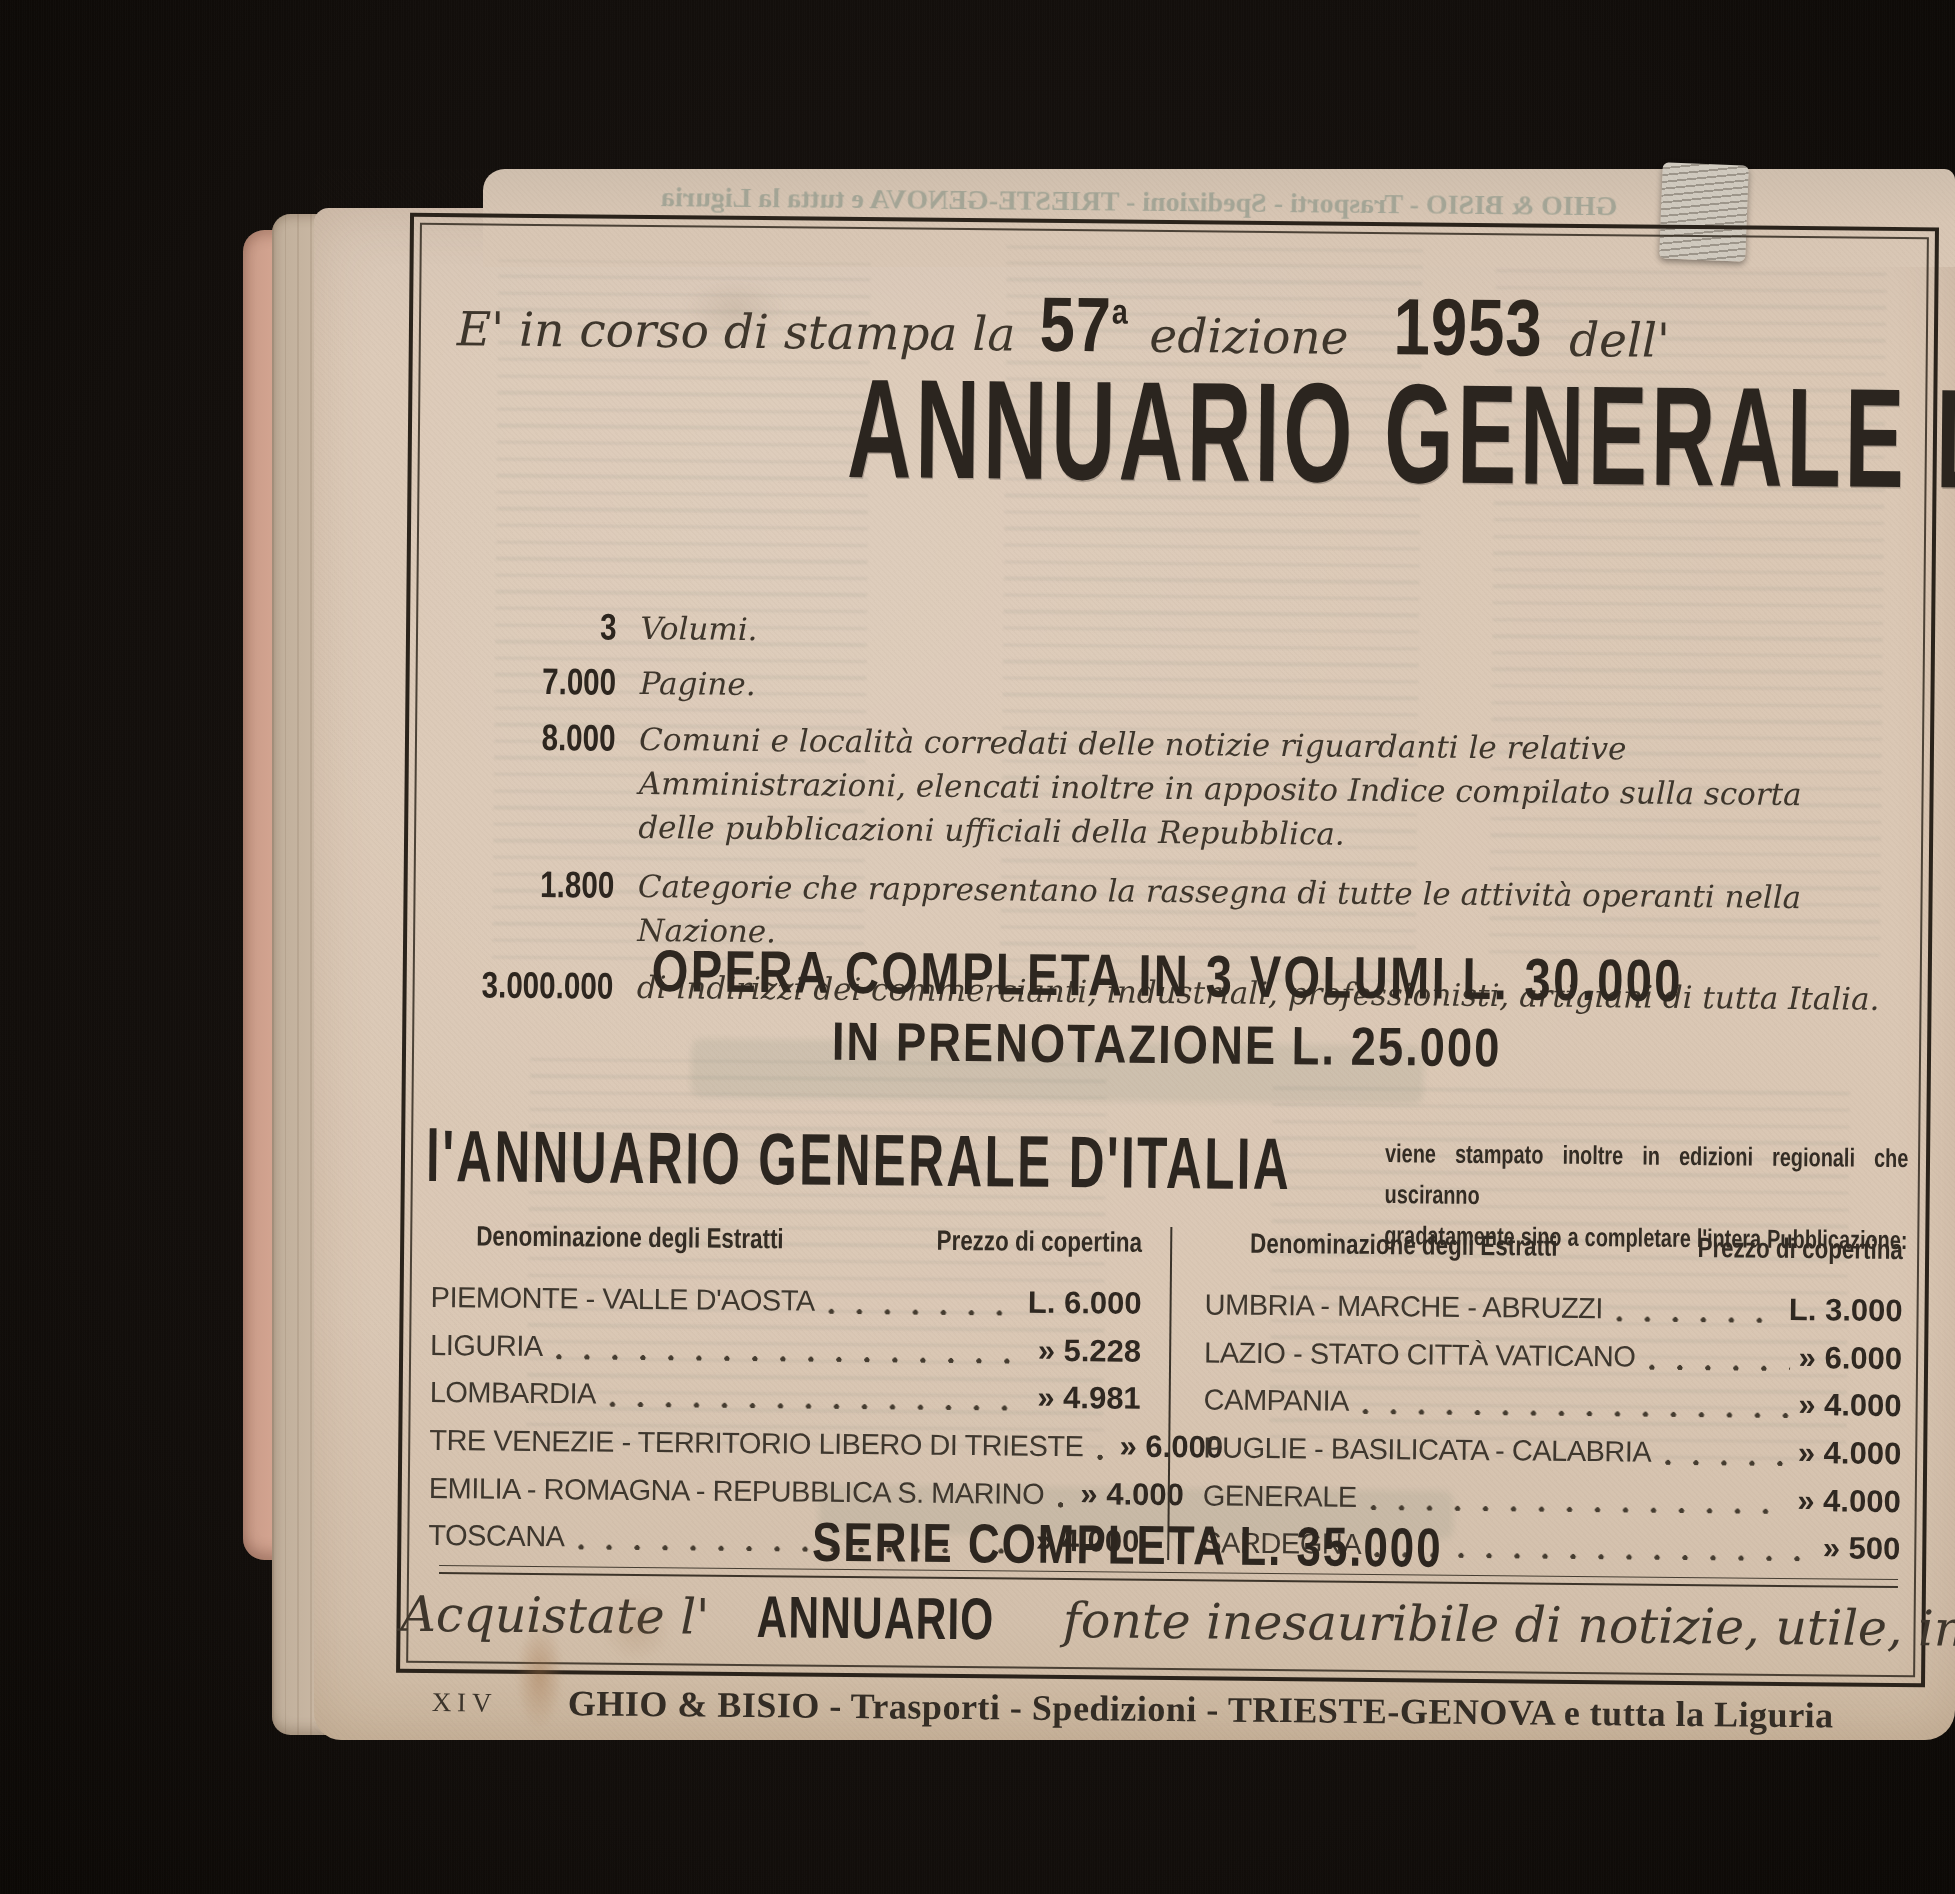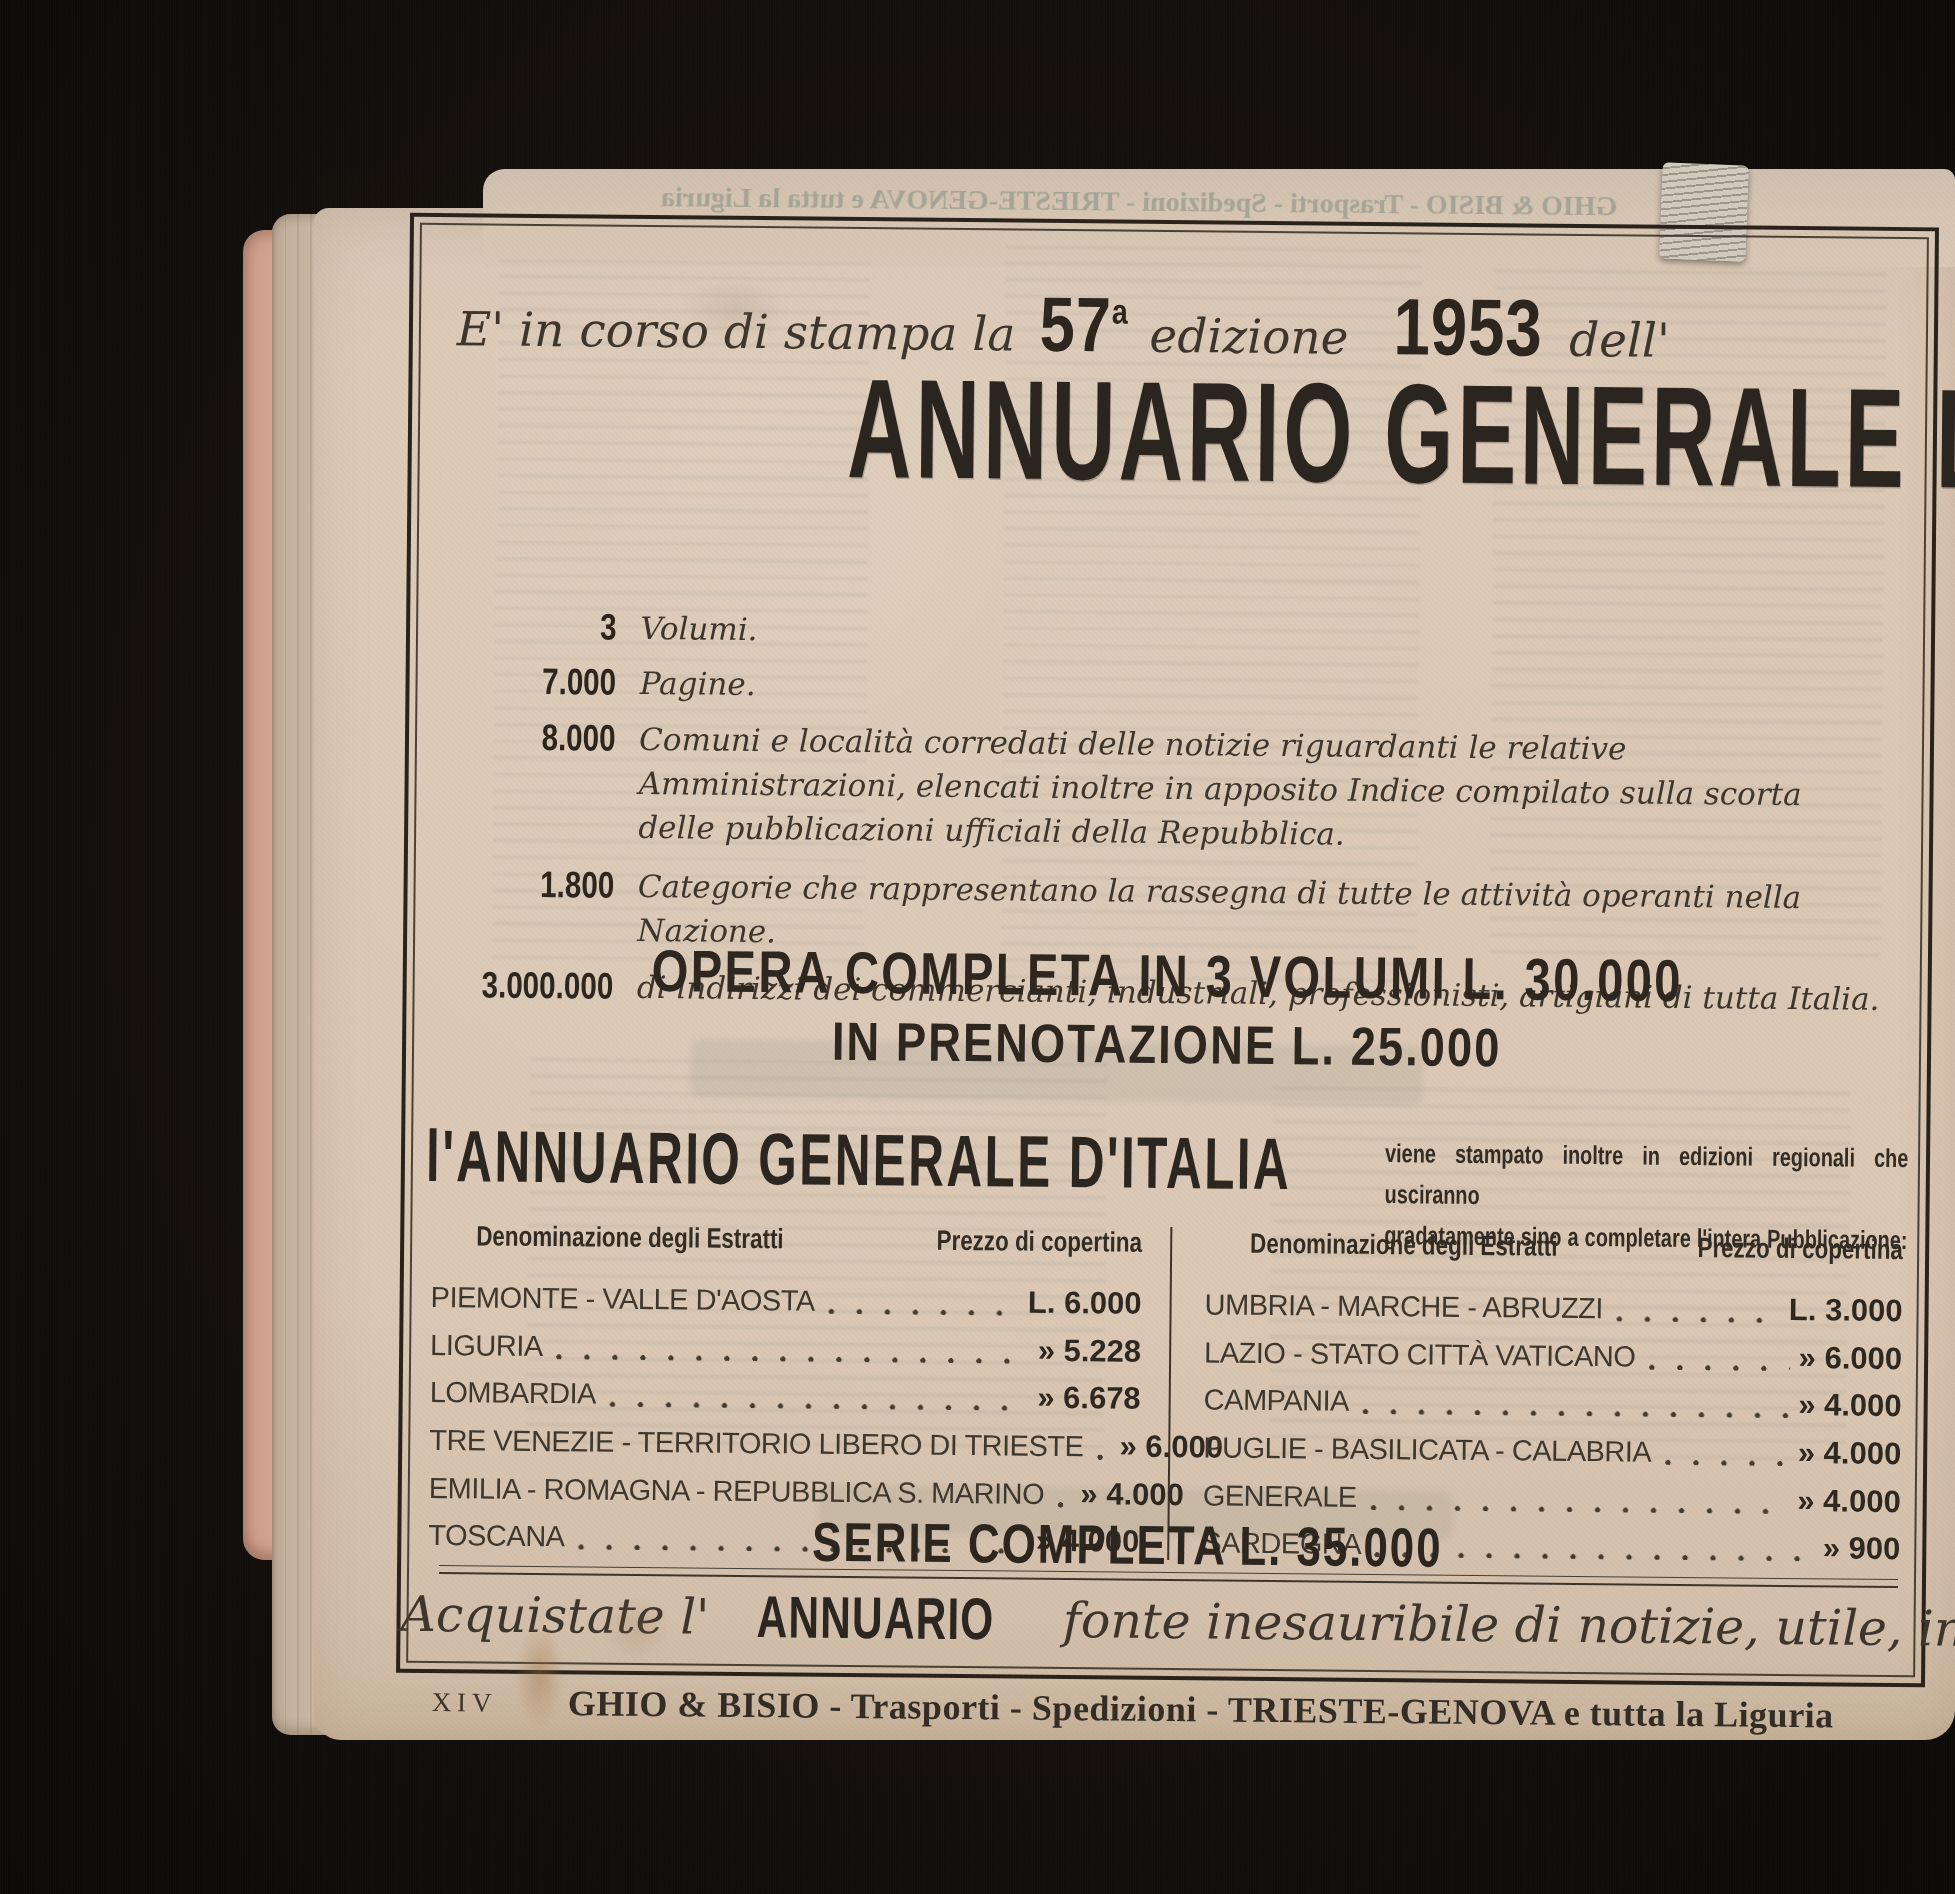--- a/index.html
+++ b/index.html
@@ -221,21 +221,21 @@
           <span class="price">L. 6.000</span>
         </div>
         <div class="prow">
           <span class="name">LIGURIA</span>
           <span class="dots"></span>
           <span class="price">» 5.228</span>
         </div>
         <div class="prow">
           <span class="name">LOMBARDIA</span>
           <span class="dots"></span>
-          <span class="price">» 6.678</span>
+          <span class="price">» 4.981</span>
         </div>
         <div class="prow">
           <span class="name">TRE VENEZIE - TERRITORIO LIBERO DI TRIESTE</span>
           <span class="dots"></span>
           <span class="price">» 6.000</span>
         </div>
         <div class="prow">
           <span class="name">EMILIA - ROMAGNA - REPUBBLICA S. MARINO</span>
           <span class="dots"></span>
           <span class="price">» 4.000</span>
@@ -272,21 +272,21 @@
           <span class="price">» 4.000</span>
         </div>
         <div class="prow">
           <span class="name">GENERALE</span>
           <span class="dots"></span>
           <span class="price">» 4.000</span>
         </div>
         <div class="prow">
           <span class="name">SARDEGNA</span>
           <span class="dots"></span>
-          <span class="price">» 900</span>
+          <span class="price">» 500</span>
         </div>
       </div>
     </div>
 
     <div class="series">
       <span class="cond">SERIE COMPLETA L. 35.000</span>
     </div>
 
     <div class="sep"></div>
 

